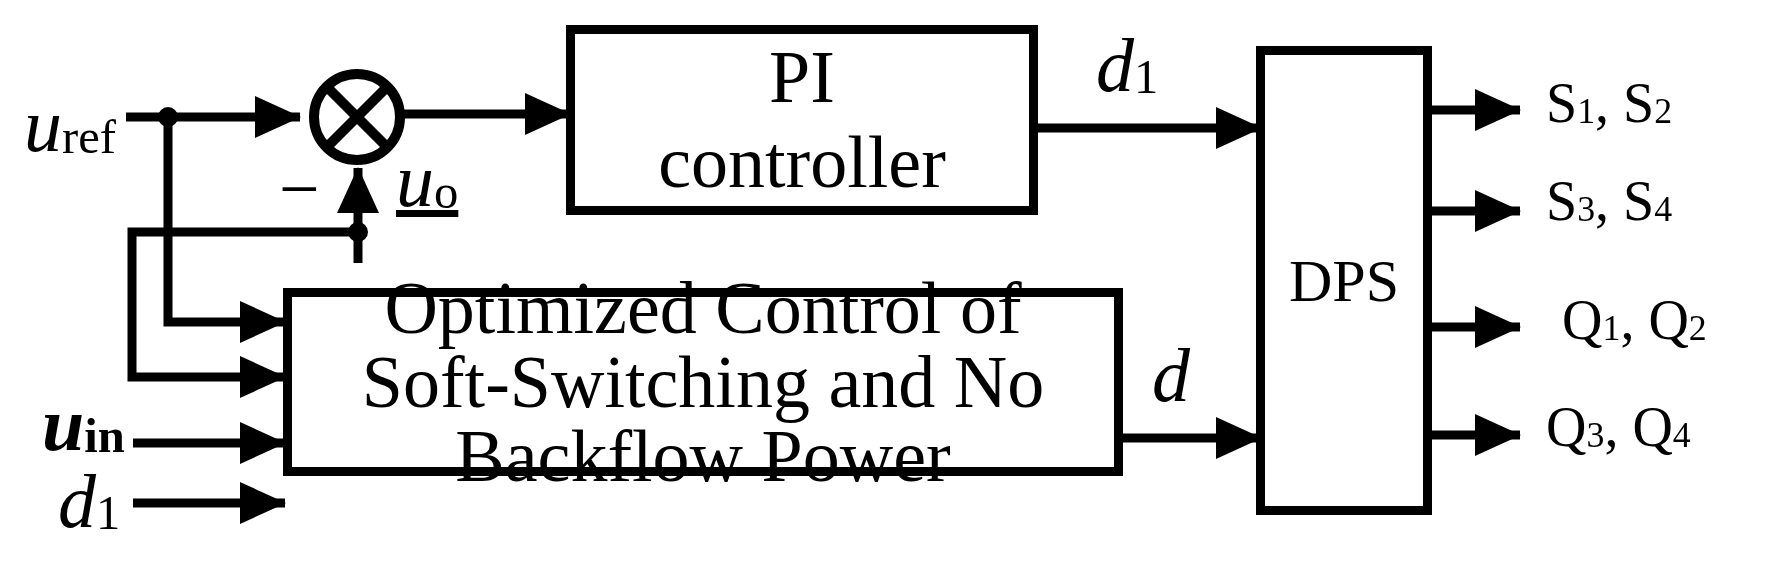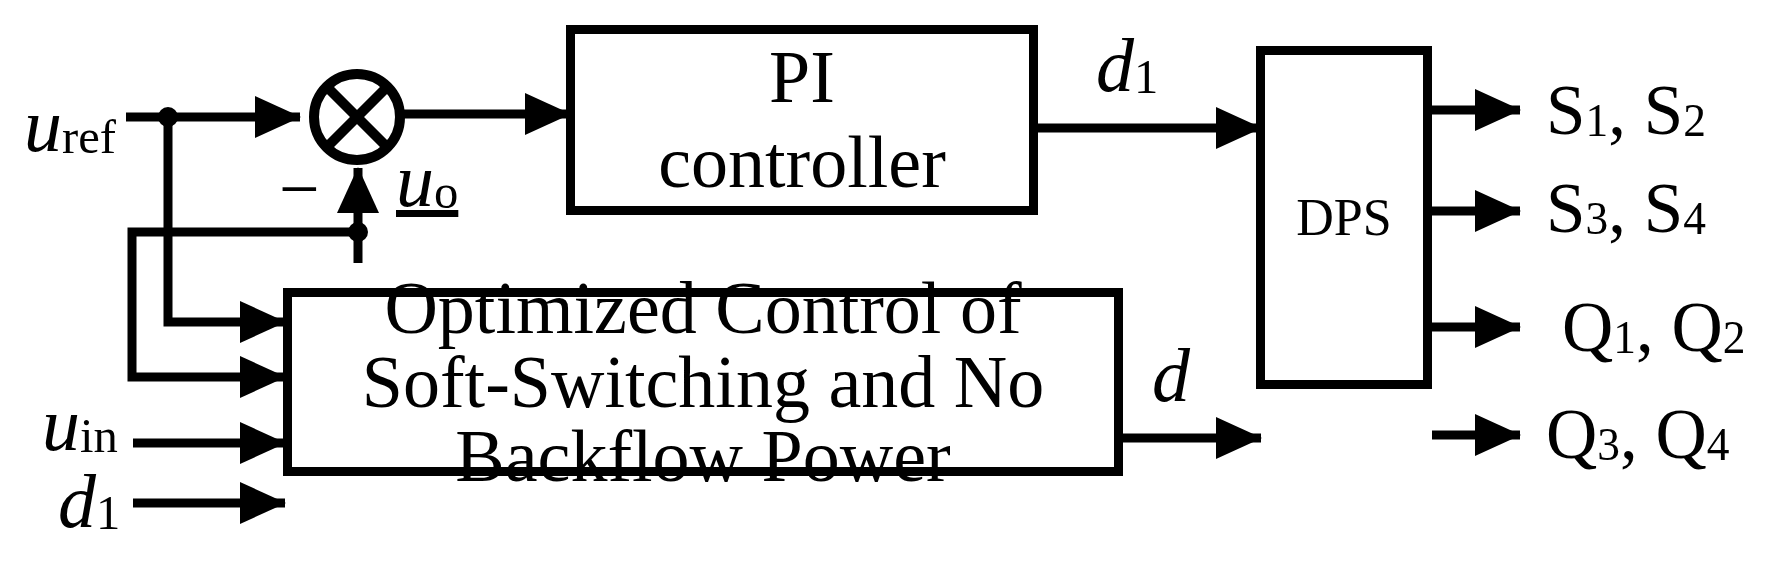--- a/index.html
+++ b/index.html
@@ -12,32 +12,32 @@
   .stage svg { position:absolute; left:0; top:0; }
 
   .box {
     position:absolute; box-sizing:border-box;
     border:9px solid #000; background:#ffffff;
     display:flex; flex-direction:column; justify-content:center; align-items:center;
     text-align:center; font-size:74px; line-height:1.0; white-space:nowrap;
   }
   .box-pi  { left:566px; top:25px;  width:472px; height:190px; line-height:1.15; }
   .box-opt { left:283px; top:288px; width:840px; height:188px;text-align:right; }
-  .box-dps { left:1256px; top:46px; width:176px; height:343px; font-size:52px;align-items:center; }
+  .box-dps { left:1256px; top:46px; width:176px; height:469px; font-size:60px;align-items:center; }
 
   .lbl {
     position:absolute; font-size:76px; line-height:1; white-space:nowrap;
   }
   .lbl i { font-style:italic; }
   .lbl sub, .out sub {
     font-size:0.64em; line-height:1; vertical-align:-0.04em; font-style:normal;
   }
   .minus { position:absolute; font-size:72px; line-height:1; }
   .out {
-    position:absolute; left:1546px; font-size:71px; line-height:1; white-space:nowrap;
+    position:absolute; left:1546px; font-size:56px; line-height:1; white-space:nowrap;
   }
 </style>
 </head>
 <body>
 
 <div class="stage">
 
   <svg width="1771" height="565" viewBox="0 0 1771 565">
     <defs>
       <marker id="arr" markerUnits="userSpaceOnUse" markerWidth="50" markerHeight="46" refX="45" refY="22" orient="auto">
@@ -86,21 +86,21 @@
   <div class="box box-dps">
     <div>DPS</div>
   </div>
 
   <span class="lbl" style="left:24px; top:47px;margin-top:40px;"><i>u</i><sub>ref</sub></span>
 
   <span class="minus" style="left:279px; top:153px;">−</span>
 
   <span class="lbl" style="left:396px; top:142px;text-decoration:underline;"><i>u</i><sub>o</sub></span>
 
-  <span class="lbl" style="left:42px; top:386px;"><i>u</i><sub>in</sub></span>
+  <span class="lbl" style="left:42px; top:386px;font-weight:bold;"><i>u</i><sub>in</sub></span>
 
   <span class="lbl" style="left:58px; top:463px;"><i>d</i><sub>1</sub></span>
 
   <span class="lbl" style="left:1096px; top:27px;"><i>d</i><sub>1</sub></span>
 
   <span class="lbl" style="left:1152px; top:337px;"><i>d</i></span>
 
   <span class="out" style="top:75px;"><span>S</span><sub>1</sub><span>, </span><span>S</span><sub>2</sub></span>
 
   <span class="out" style="top:173px;"><span>S</span><sub>3</sub><span>, </span><span>S</span><sub>4</sub></span>

